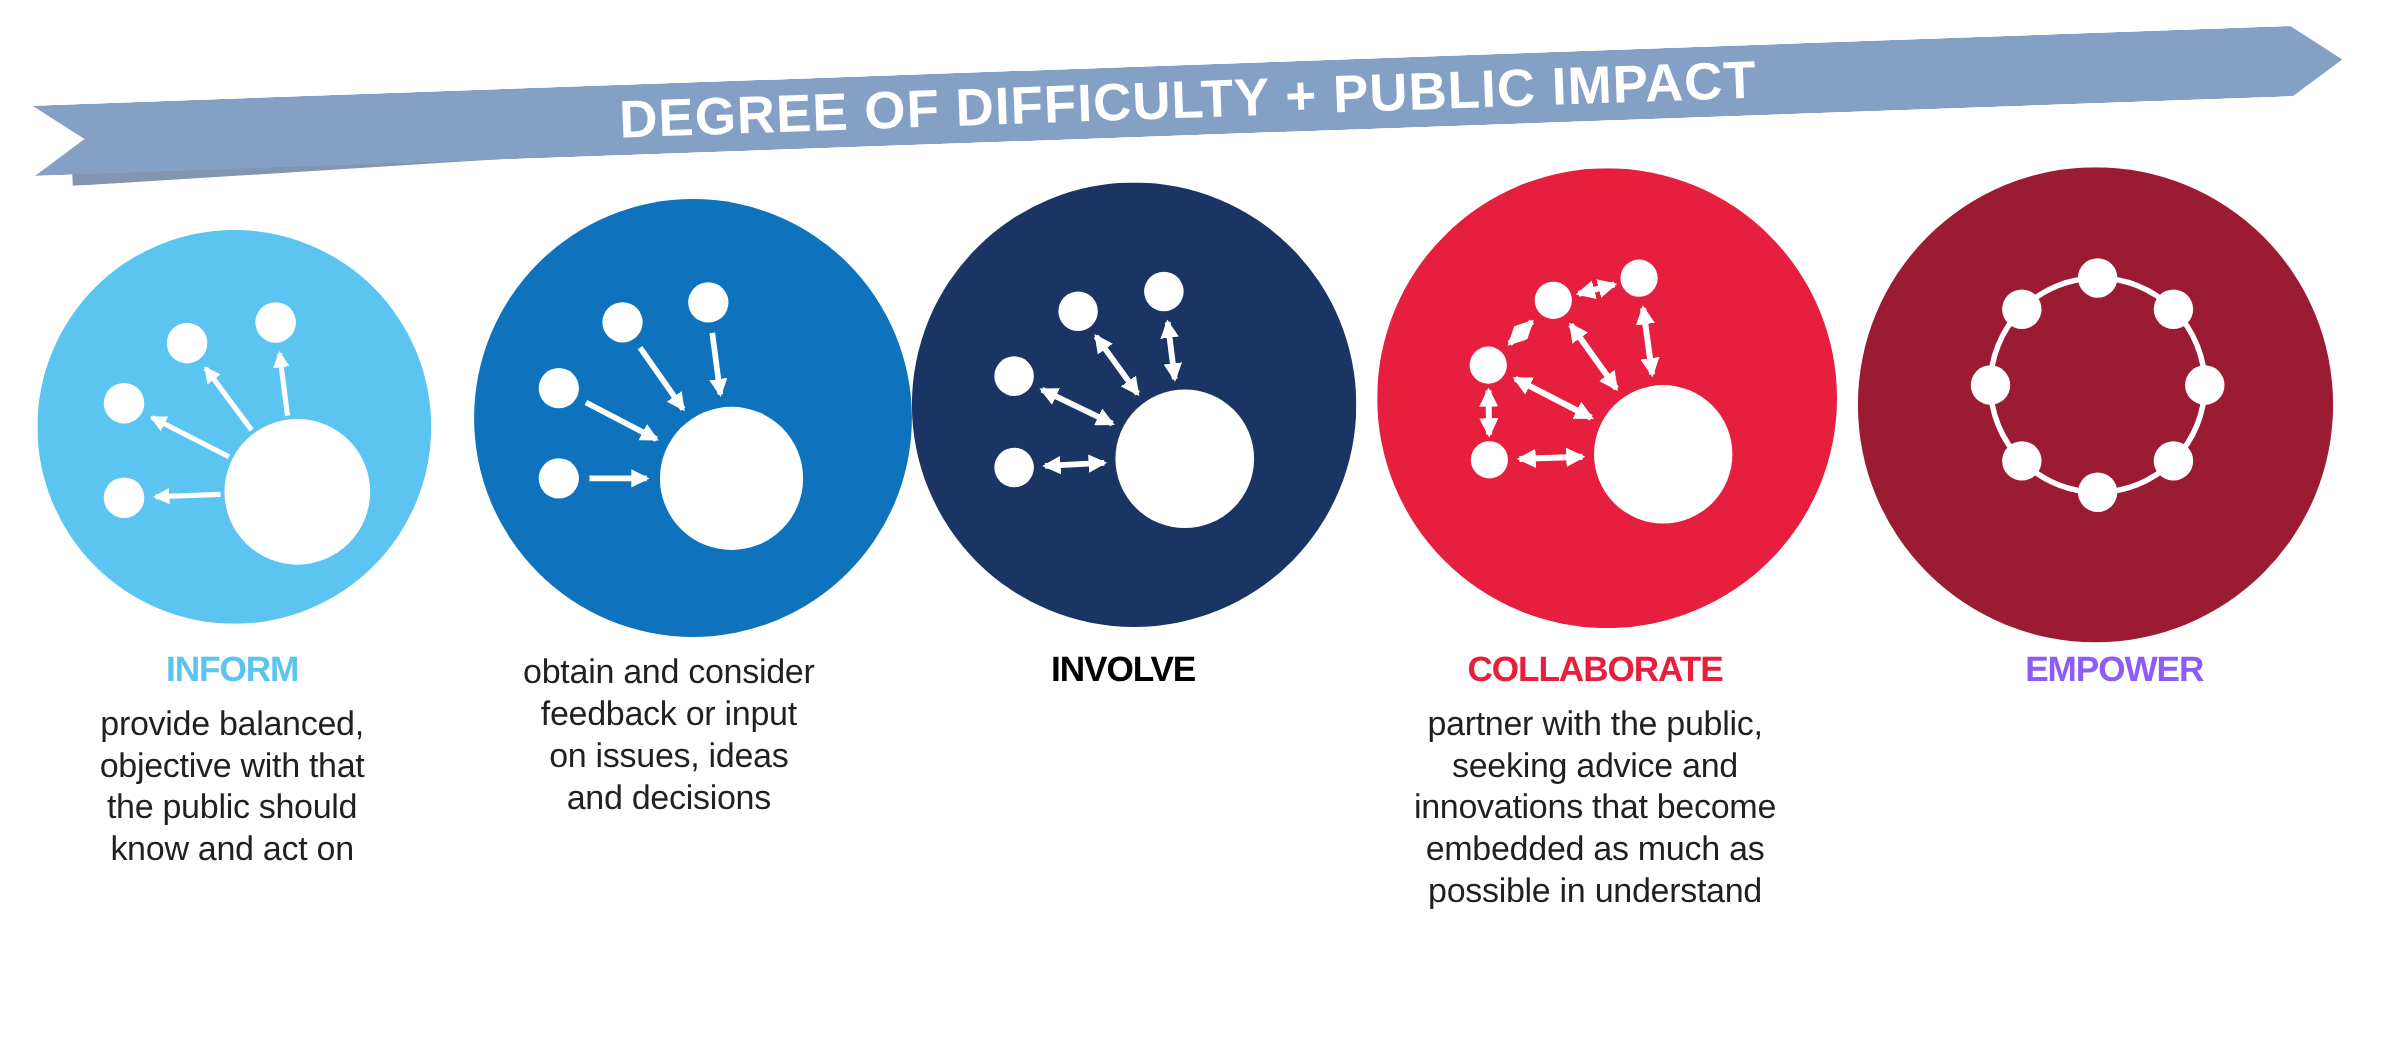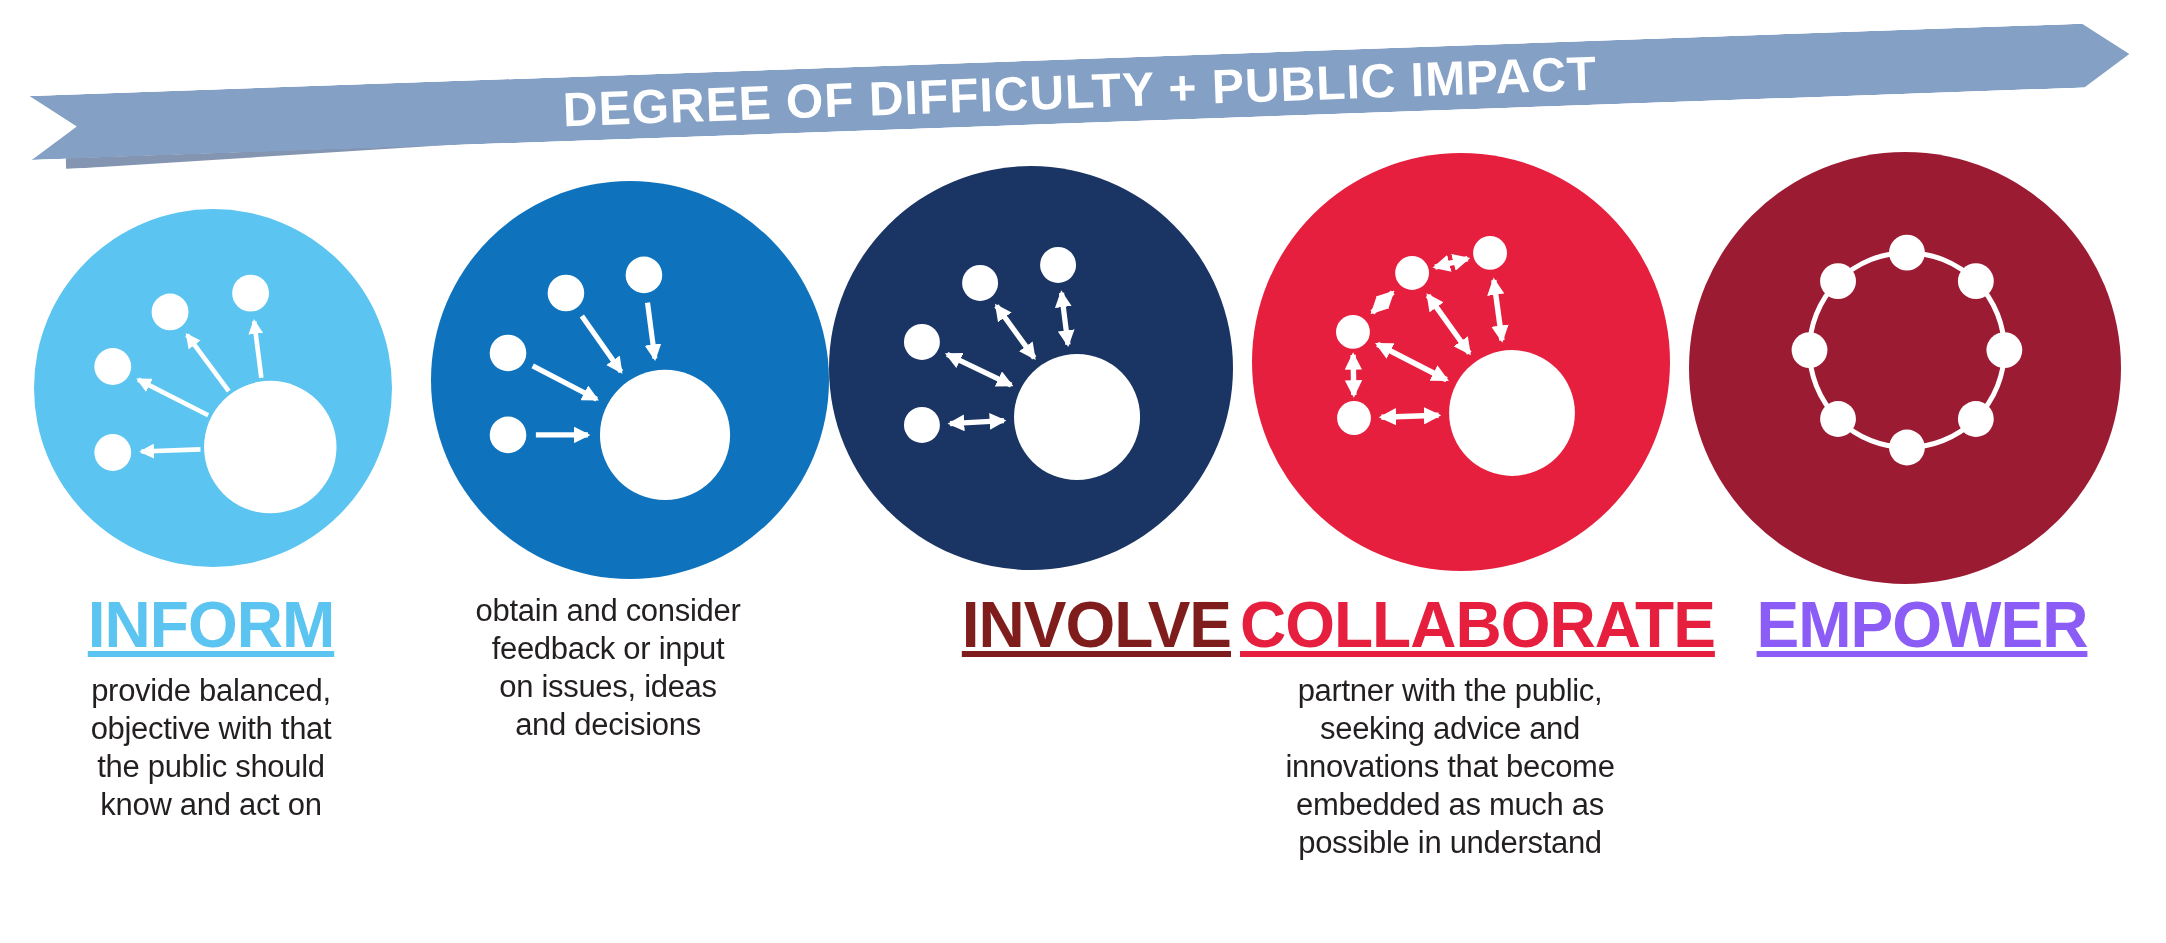--- a/index.html
+++ b/index.html
@@ -34,21 +34,21 @@
   
   .tile{position:absolute;}
   .tile svg{display:block;width:100%;height:100%;}
   
   .col{
     position:absolute;top:592px;width:420px;
     text-align:center;
   }
   .col h2{
     margin:0 0 13px 0;
-    font-size:64px;line-height:1.05;font-weight:bold;letter-spacing:-1px;text-decoration:underline;
+    font-size:32px;line-height:1.05;font-weight:bold;letter-spacing:-1px;
   }
   .desc{
     margin:0;
     font-size:31px;line-height:38px;color:#231f20;letter-spacing:-0.3px;
     white-space:pre-line;
   }
 </style>
 </head>
 <body>
 
@@ -185,25 +185,25 @@
   </div>
 
   <div class="col" style="left:398px">
     <p class="desc">obtain and consider
 feedback or input
 on issues, ideas
 and decisions</p>
   </div>
 
   <div class="col" style="left:811px">
-    <h2 style="color: #7f1d1d; text-align: right;">INVOLVE</h2>
+    <h2 style="color: #000000;">INVOLVE</h2>
   </div>
 
   <div class="col" style="left:1240px">
-    <h2 style="color: rgb(230, 31, 62); text-align: right;">COLLABORATE</h2>
+    <h2 style="color: rgb(230, 31, 62);">COLLABORATE</h2>
     <p class="desc">partner with the public,
 seeking advice and
 innovations that become
 embedded as much as
 possible in understand</p>
   </div>
 
   <div class="col" style="left:1712px">
     <h2 style="color: #8b5cf6;">EMPOWER</h2>
   </div>

